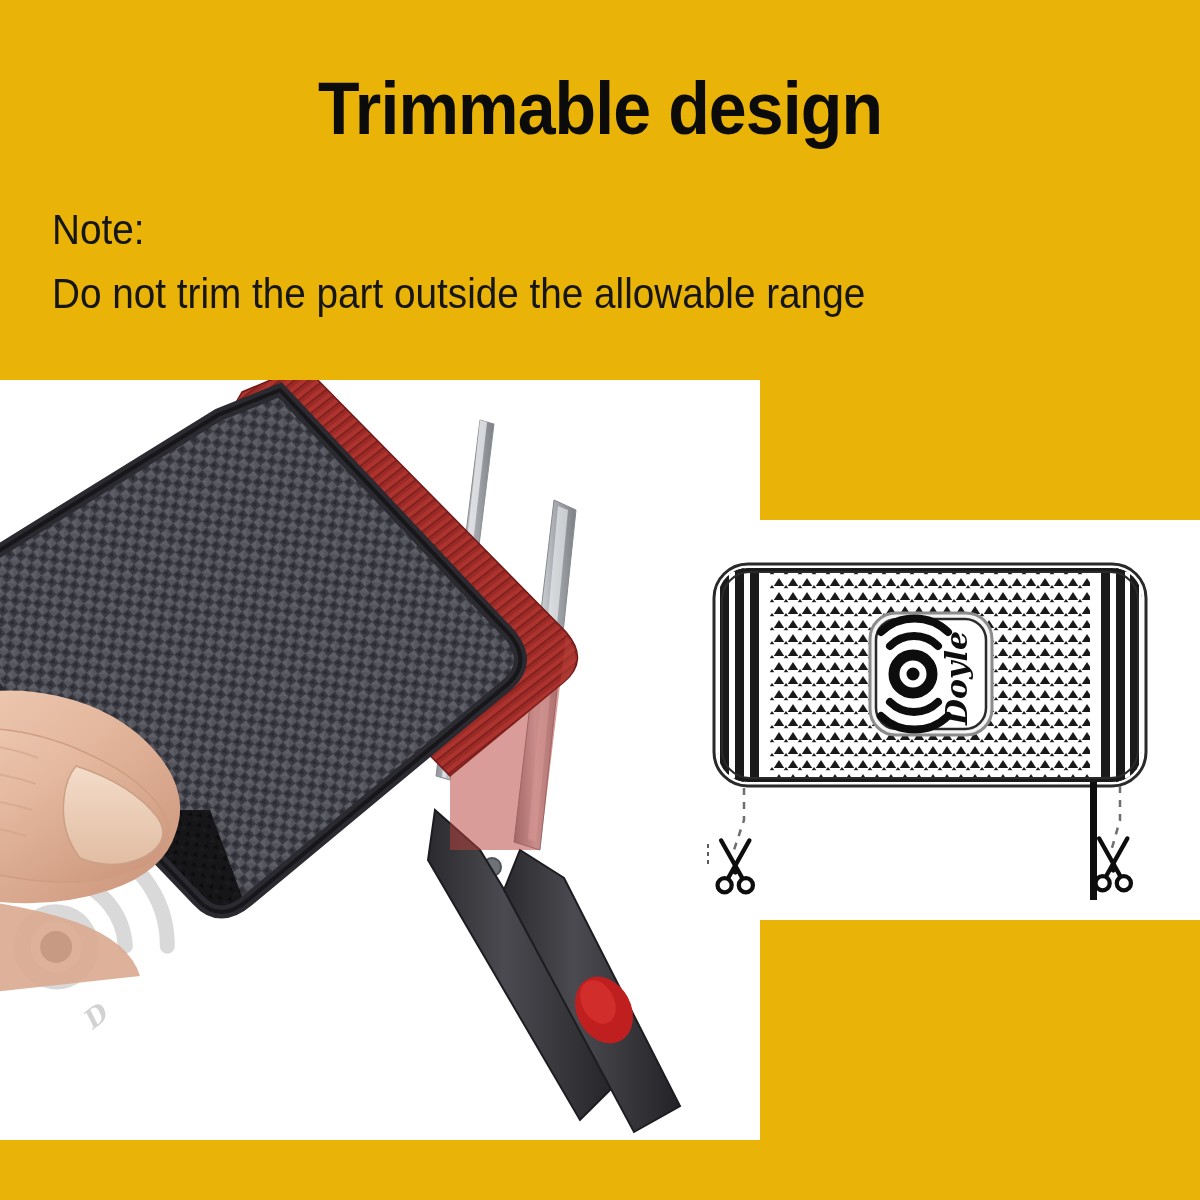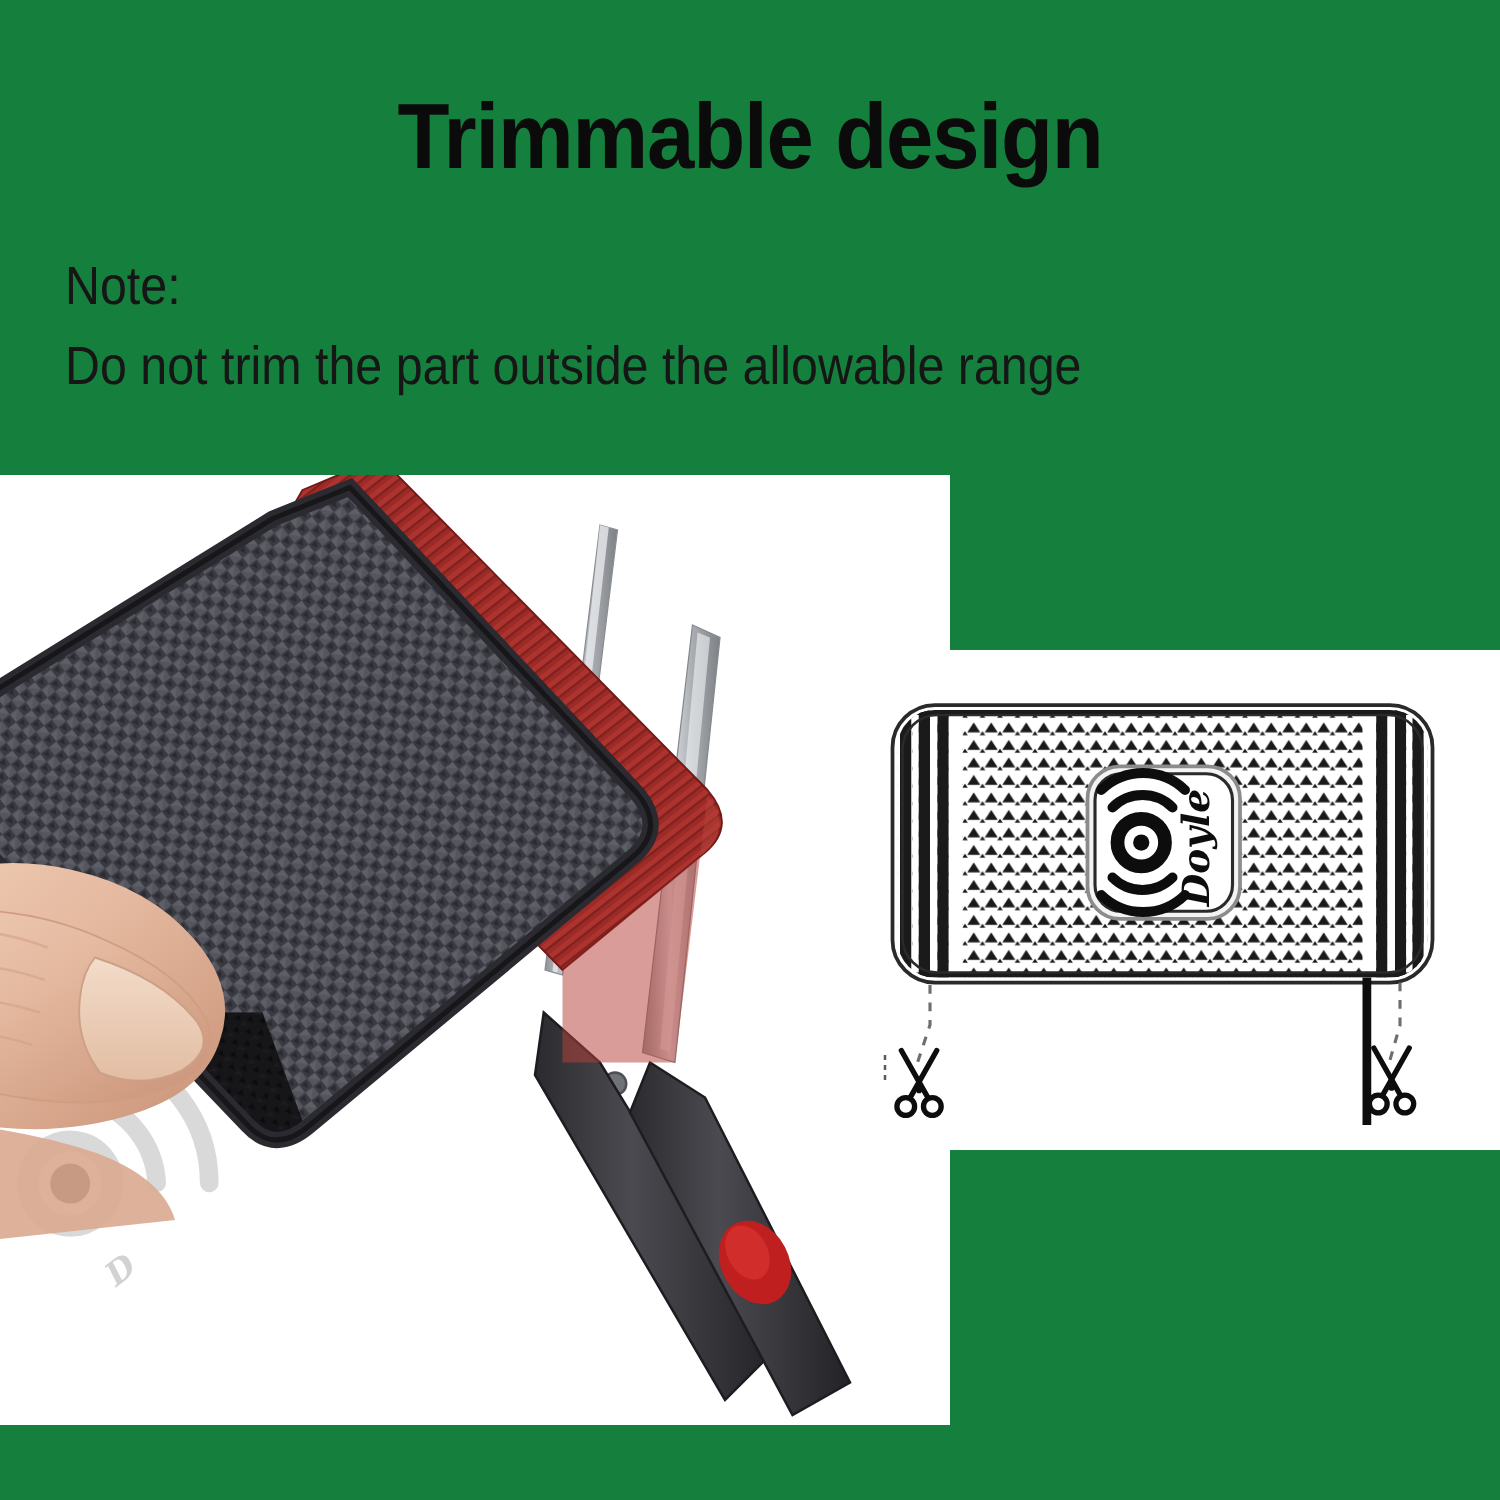--- a/index.html
+++ b/index.html
@@ -3,21 +3,21 @@
 <meta charset="utf-8">
 <title>Trimmable design</title>
 <style>
   html,body{margin:0;padding:0;background:#ffffff;}
   body{
     width:1200px;height:1200px;overflow:hidden;position:relative;
     font-family:"Liberation Sans","DejaVu Sans",sans-serif;
     color:#111111;
     -webkit-font-smoothing:antialiased;
   }
-  .stage{position:absolute;inset:0;background:#15803d;}
+  .stage{position:absolute;inset:0;background:#eab308;}
 
   
   .title{
     position:absolute;left:0;top:72px;width:1200px;text-align:center;
     font-size:74px;line-height:1;font-weight:700;letter-spacing:-1px;
     color:#0b0b0b;transform:scaleX(.92);transform-origin:50% 50%;
     white-space:nowrap;
   }
   .note-label{
     position:absolute;left:52px;top:208px;

